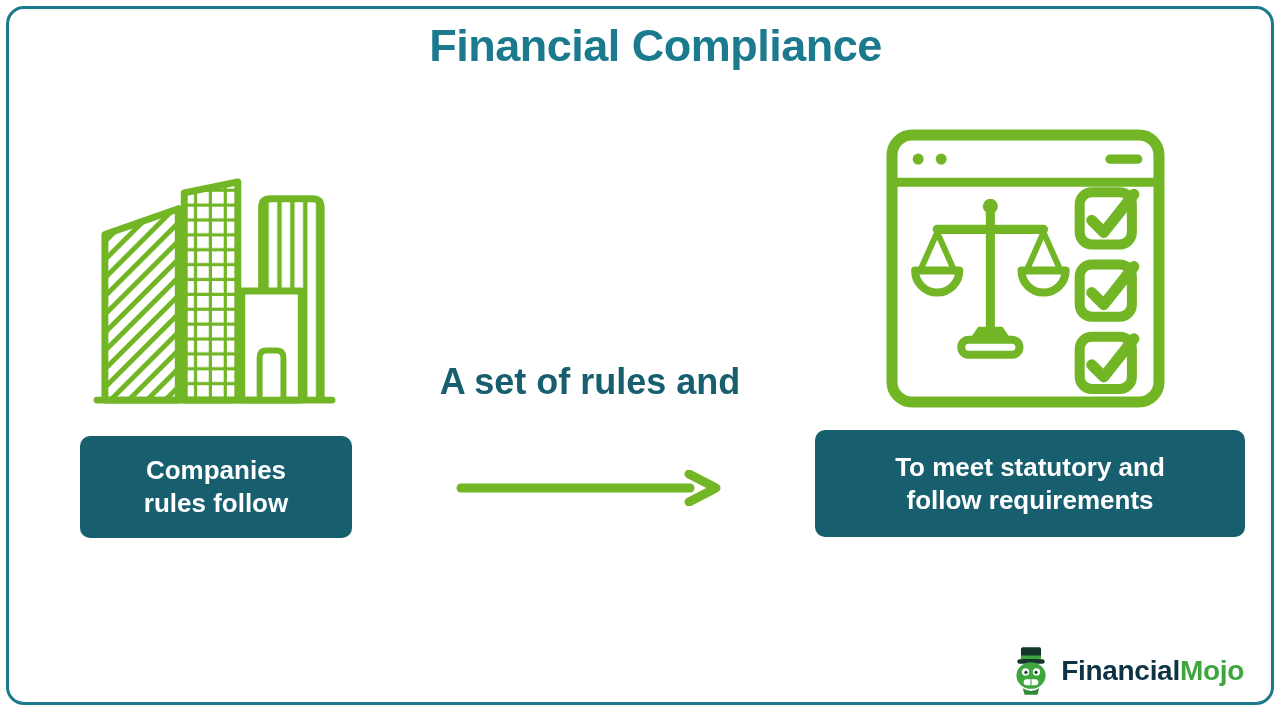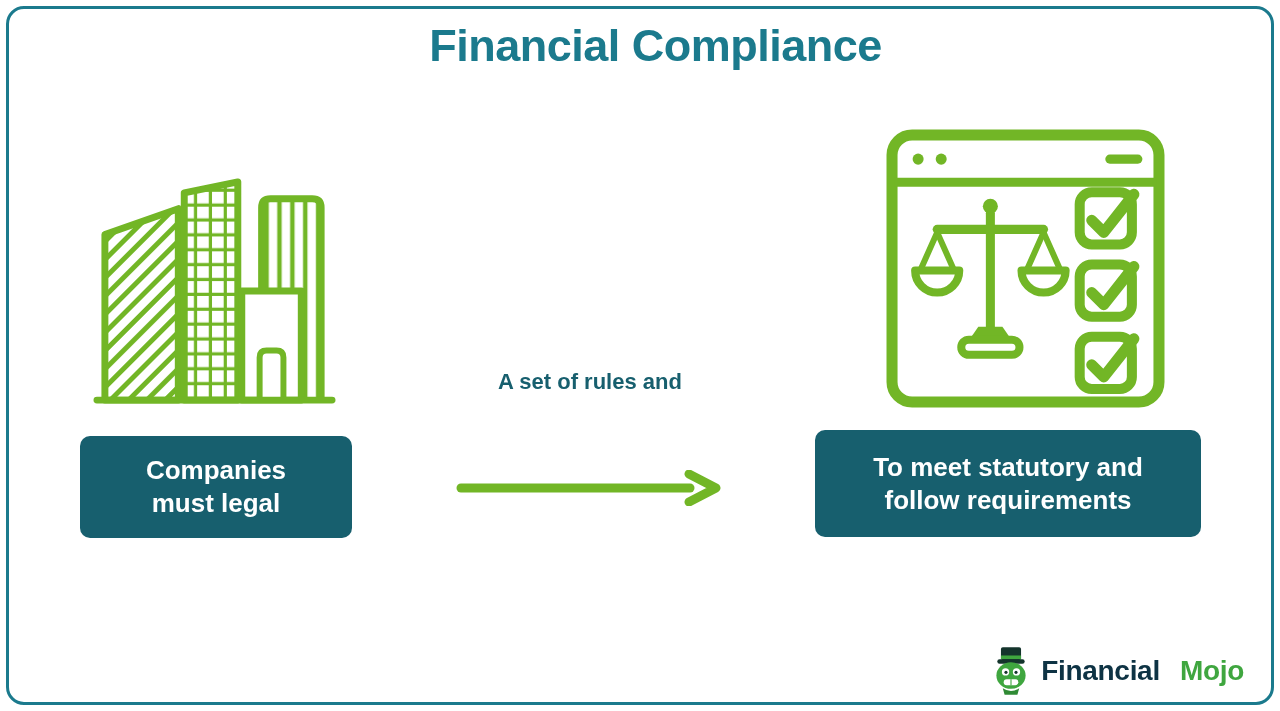--- a/index.html
+++ b/index.html
@@ -47,42 +47,42 @@
     border-radius:10px;
     color:#fff;font-weight:bold;
     display:flex;flex-direction:column;justify-content:center;align-items:center;
     text-align:right;
   }
   .label-box-left{
     left:80px;top:436px;width:272px;height:102px;
     font-size:26px;line-height:33px;
   }
   .label-box-right{
-    left:815px;top:430px;width:386px;height:107px;
+    left:815px;top:430px;width:430px;height:107px;
     font-size:26px;line-height:33px;
   }
   .center-text{
     position:absolute;left:430px;top:363px;width:320px;
     text-align:center;
     color:var(--dark-teal,#175f6e);
-    font-size:22px;font-weight:bold;line-height:37px;
+    font-size:36px;font-weight:bold;line-height:37px;
   }
   .arrow-icon{
     position:absolute;left:456px;top:470px;width:266px;height:36px;
   }
   .brand-logo{
     position:absolute;right:36px;bottom:14px;
     display:flex;align-items:center;gap:9px;
   }
   .mascot-icon{width:42px;height:52px;}
   .logo-text{
     font-size:28px;font-weight:bold;letter-spacing:-0.3px;
     color:var(--logo-dark,#0e3344);
   }
-  .logo-text .mojo{color:var(--logo-green,#3fa63f);margin-left:20px;}
+  .logo-text .mojo{color:var(--logo-green,#3fa63f);}
 </style>
 </head>
 <body>
 
 <div class="stage">
 
   <div class="canvas-border"></div>
 
   <h1 class="title">Financial Compliance</h1>
 
@@ -109,21 +109,21 @@
     <path d="M170,225 V31 Q170,22 179,22 H221 Q230,22 230,31 V225" fill="url(#p-vert)" stroke="currentColor" stroke-width="7" stroke-linejoin="round"></path>
 
     <rect x="150" y="115" width="60" height="110" fill="#ffffff" stroke="currentColor" stroke-width="7" stroke-linejoin="round"></rect>
     <path d="M168,225 V182 Q168,175 175,175 H185 Q192,175 192,182 V225" fill="#ffffff" stroke="currentColor" stroke-width="6" stroke-linejoin="round"></path>
 
     <line x1="4" y1="225" x2="241" y2="225" stroke="currentColor" stroke-width="7" stroke-linecap="round"></line>
   </svg>
 
   <div class="label-box label-box-left">
     <div>Companies</div>
-    <div>must legal</div>
+    <div>rules follow</div>
   </div>
 
   <div class="center-text">
     <div>A set of rules and</div>
   </div>
 
   <svg class="arrow-icon green-icon" viewBox="0 0 266 36" aria-hidden="true">
     <line x1="5" y1="18" x2="234" y2="18" stroke="currentColor" stroke-width="9" stroke-linecap="round"></line>
     <polyline points="233,4 260,18 233,32" fill="none" stroke="currentColor" stroke-width="9" stroke-linecap="round" stroke-linejoin="round"></polyline>
   </svg>

